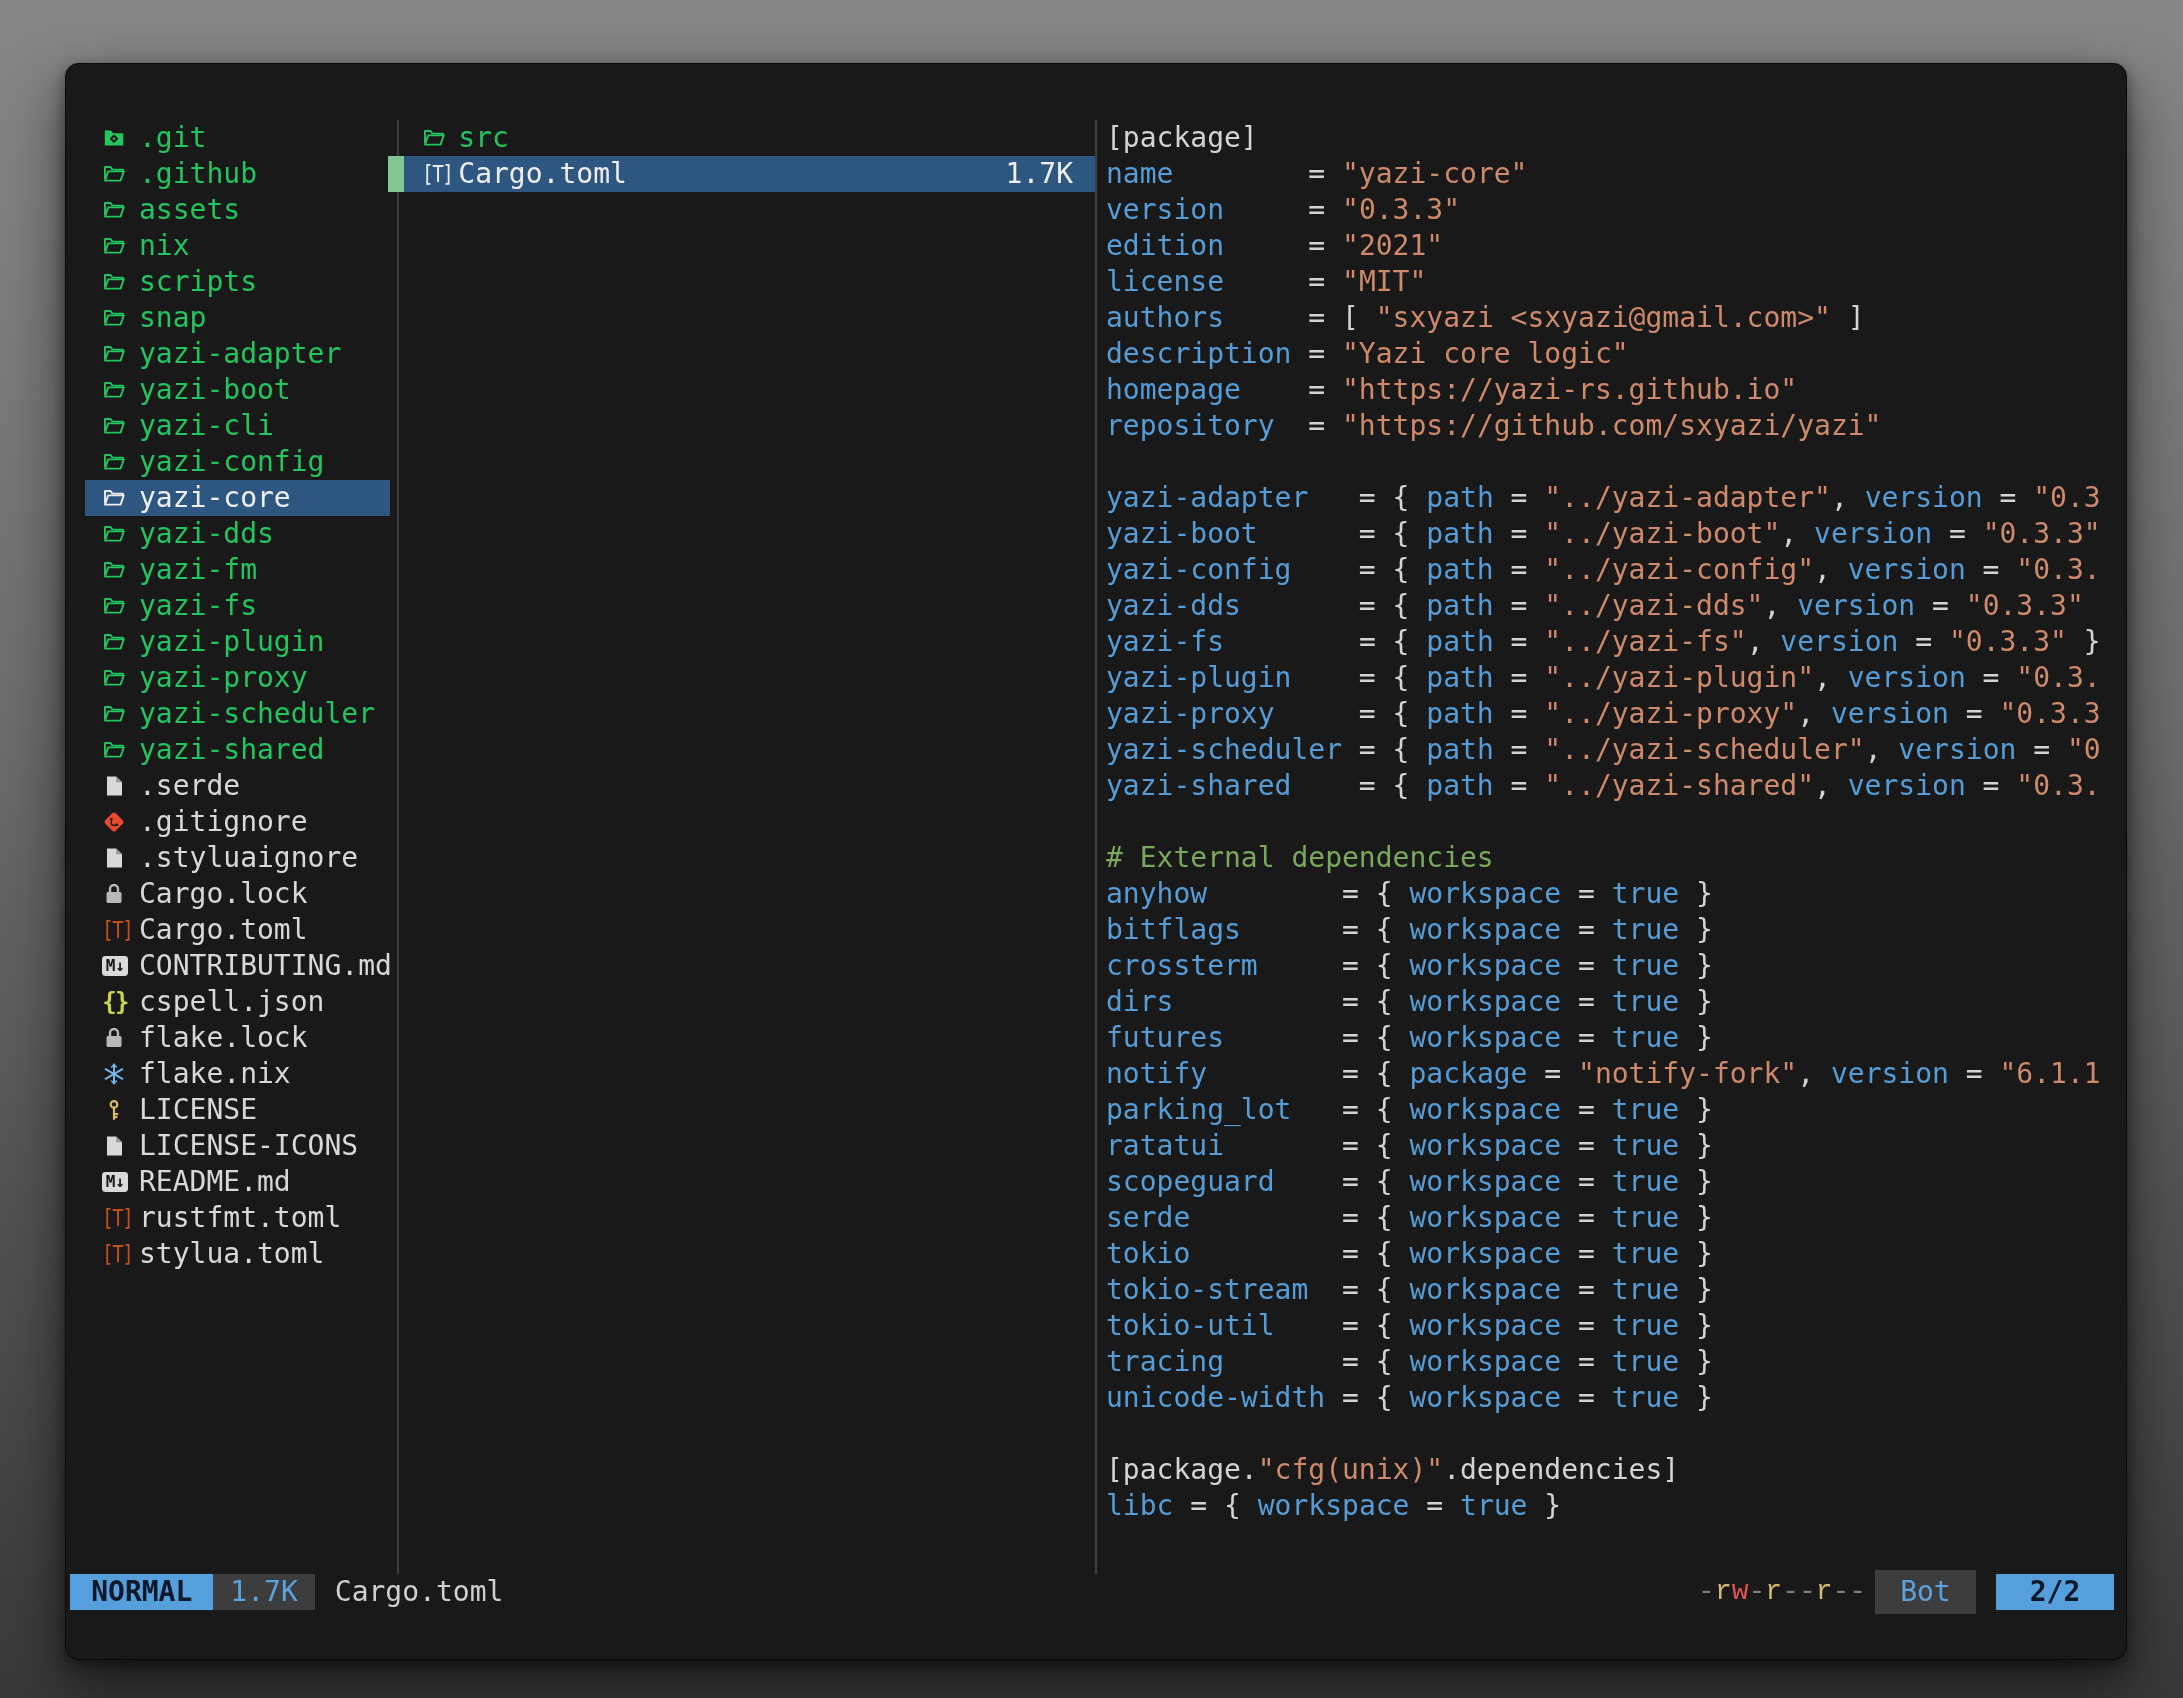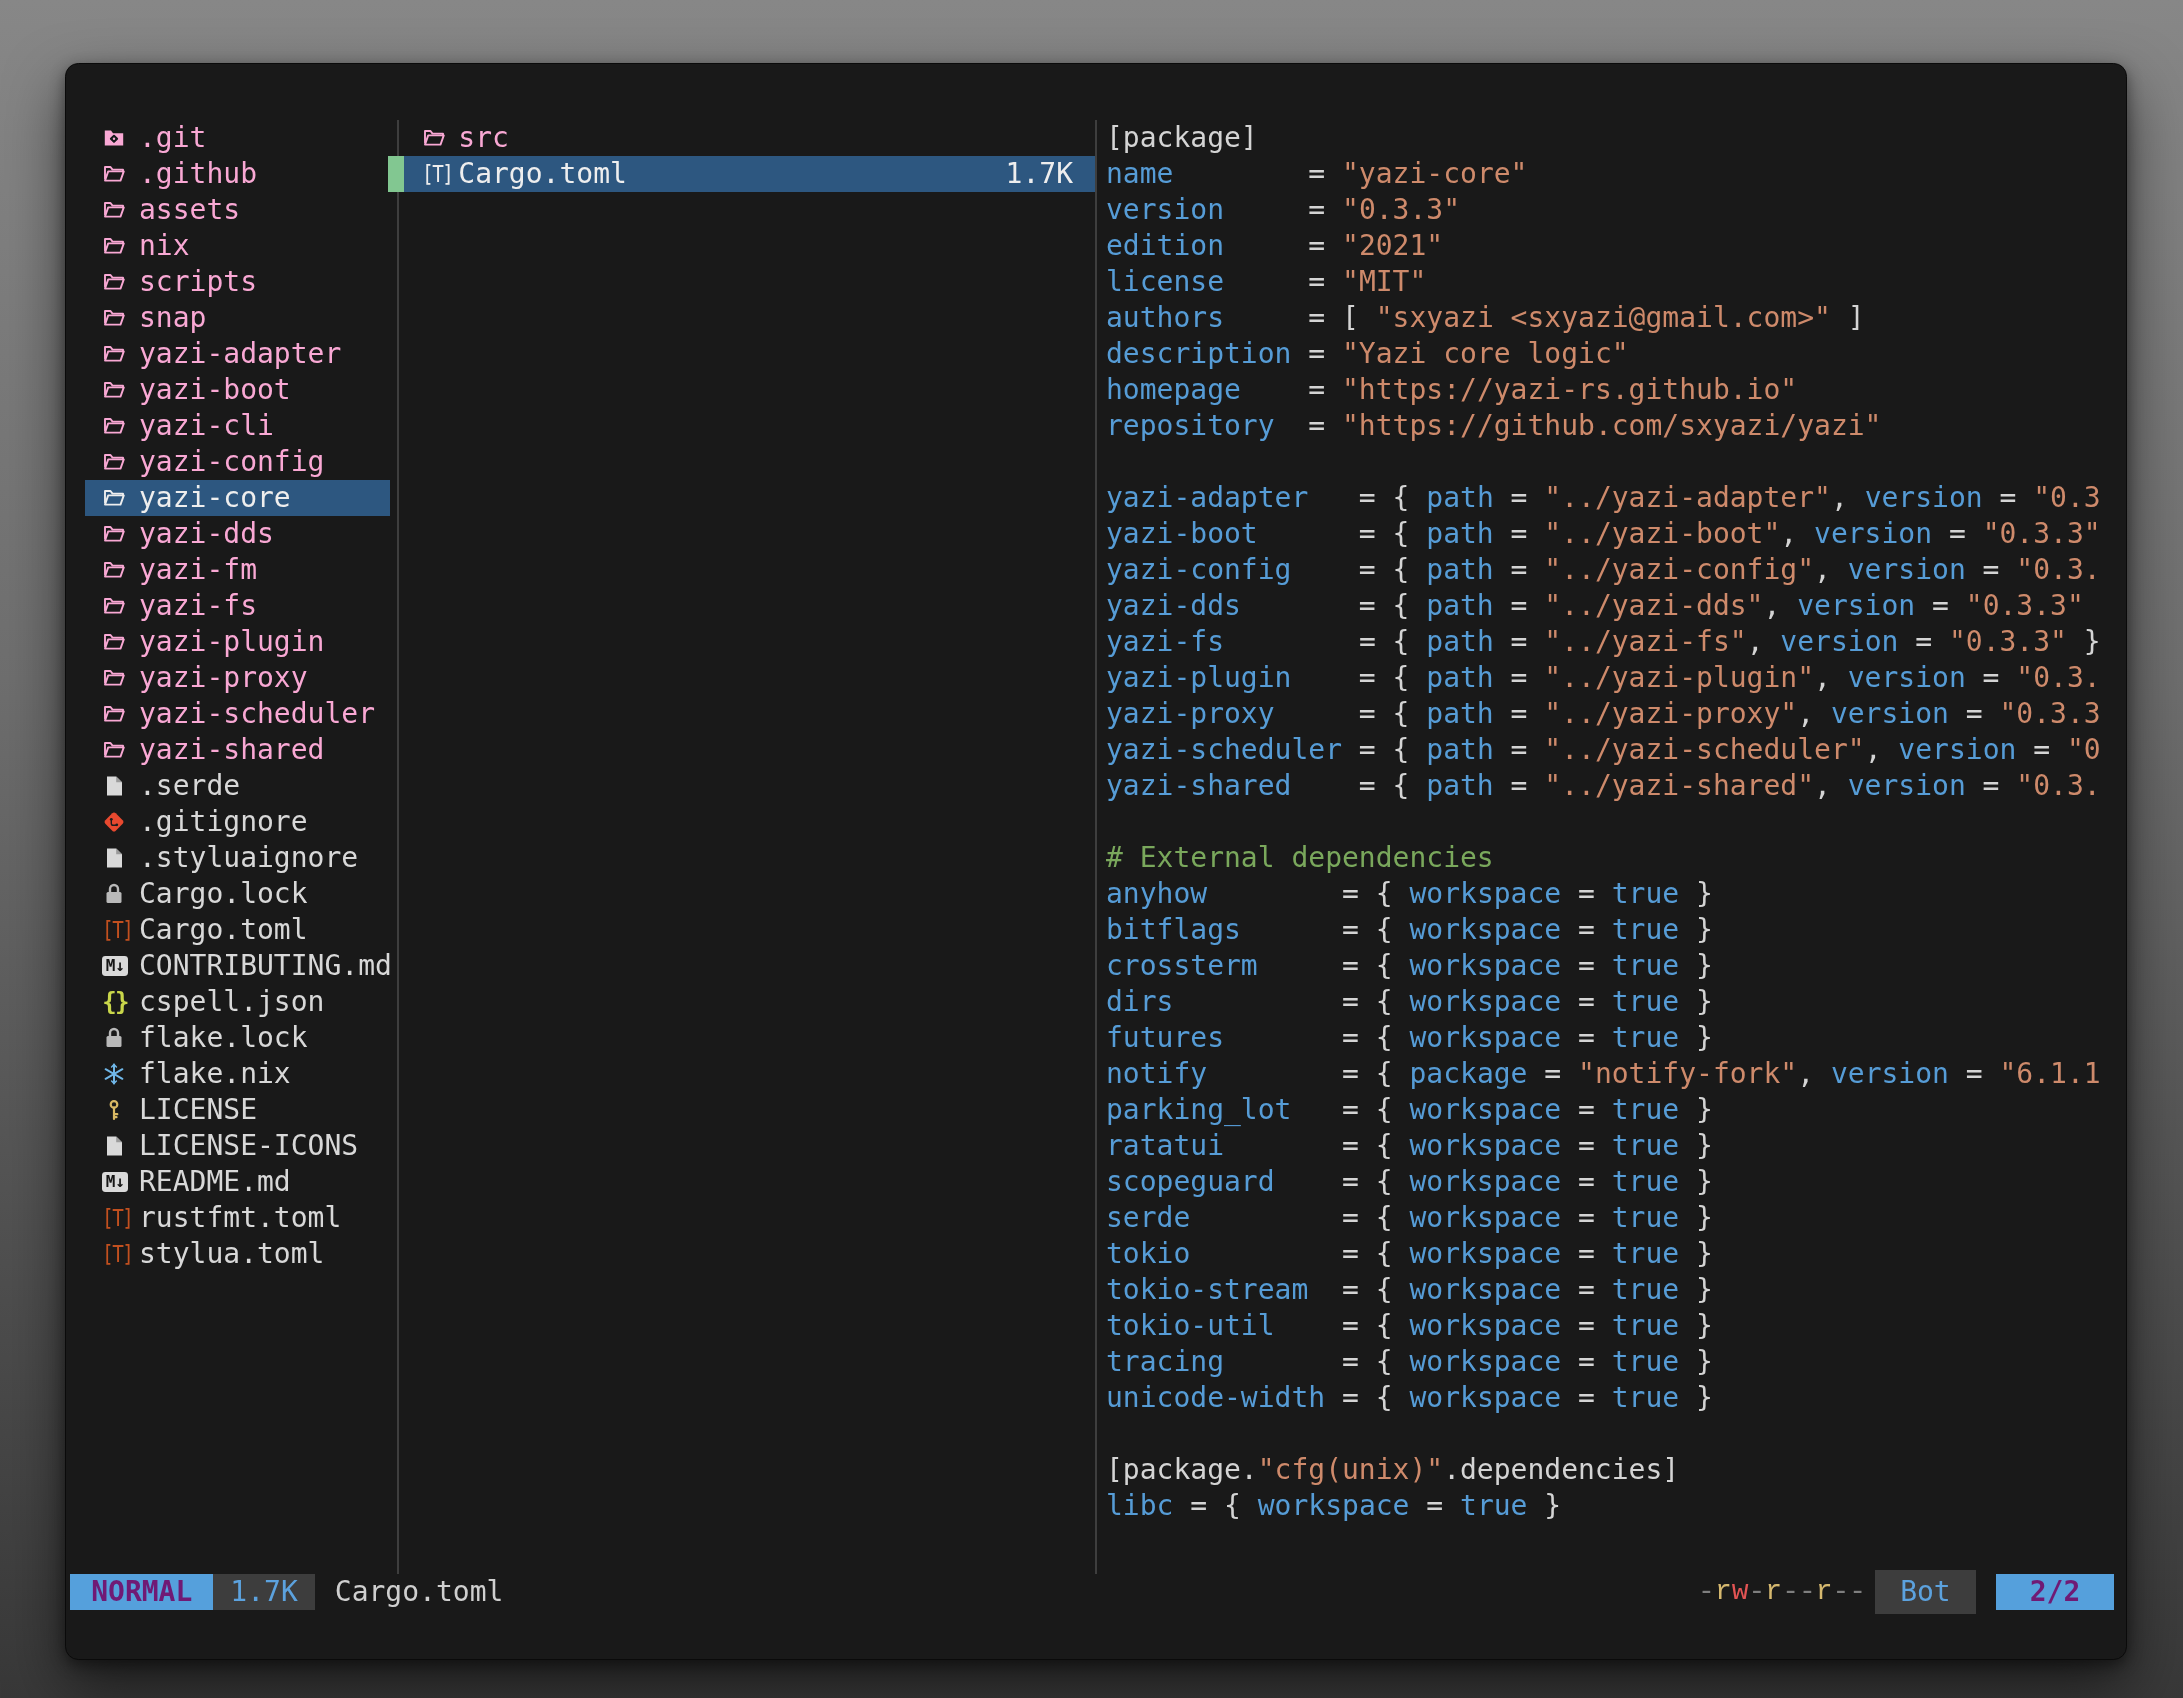--- a/index.html
+++ b/index.html
@@ -18,21 +18,21 @@
   .vsep{position:absolute;top:56px;height:1454px;width:1.7px;background:#3e3e3e;}
   .vsep.s1{left:331px;}
   .vsep.s2{left:1029px;}
   .pane{position:absolute;top:56px;}
   .pane-left{left:19.3px;width:305px;}
   .pane-mid{left:338px;width:691px;}
   .pane-right{left:1040px;width:1049px;}
   .row{position:relative;display:flex;align-items:center;height:36px;box-sizing:border-box;}
   .pane-left .row{padding-left:17px;}
   .pane-mid .row{padding-left:17.6px;}
-  .row.folder{color:#f9a8d4;}
+  .row.folder{color:#22c55e;}
   .row.file{color:#d8d8d8;}
   .row.sel{background:#2d5780;color:#eeeeee;}
   .row.sel .lbl{color:#eeeeee;}
   .marker{position:absolute;left:-16px;top:0;width:16px;height:36px;background:#82c791;}
   .ic{width:30px;height:36px;display:flex;align-items:center;flex:none;}
   .ic svg{width:24px;height:24px;display:block;}
   .lbl{margin-left:6.7px;white-space:pre;}
   .size{margin-left:auto;margin-right:22px;color:#eeeeee;}
   .tglyph{color:#c2501f;font-size:22.7px;letter-spacing:-1.7px;display:inline-block;transform:scaleX(.85);transform-origin:left;}
   .row.sel .tglyph{color:#ededed;}
@@ -42,21 +42,21 @@
   .pline{height:36px;white-space:pre;}
   .c-k{color:#569cd6;}
   .c-s{color:#ce8a6b;}
   .c-p{color:#d4d4d4;}
   .c-c{color:#7aa85c;}
   .statusbar{
     position:absolute;left:4.2px;right:11.7px;top:1510px;height:36px;
     display:flex;align-items:center;
   }
   .badge{display:flex;align-items:center;height:36px;flex:none;}
-  .badge.blue{background:#55a0dc;color:#701a75;font-weight:700;}
+  .badge.blue{background:#55a0dc;color:#0f172a;font-weight:700;}
   .badge.gray{background:#3d3d3d;color:#5ca2de;}
   .b-mode{padding:0 21px;}
   .b-size{padding:0 17px;}
   .b-bot{padding:4px 25px;}
   .b-pos{padding:0 34px;margin-left:20px;}
   .fname{margin-left:20px;color:#cfcfcf;}
   .spacer{flex:1;}
   .perms{margin-right:9px;white-space:pre;font-family:Liberation Mono, monospace;}
   .pm-d{color:#7f7f7f;}
   .pm-r{color:#d6b96f;}

